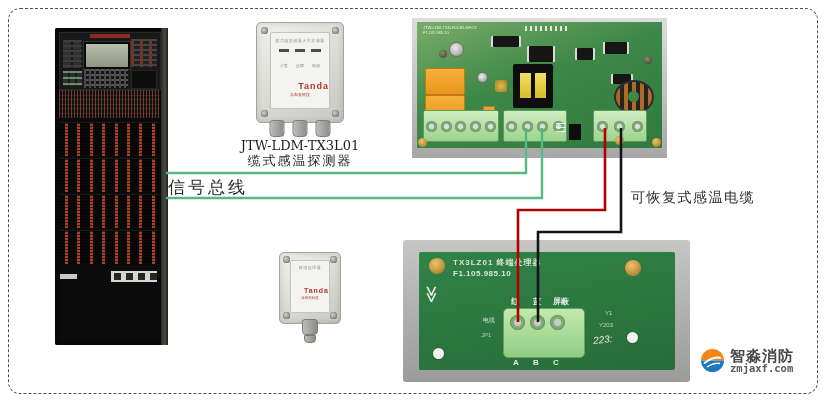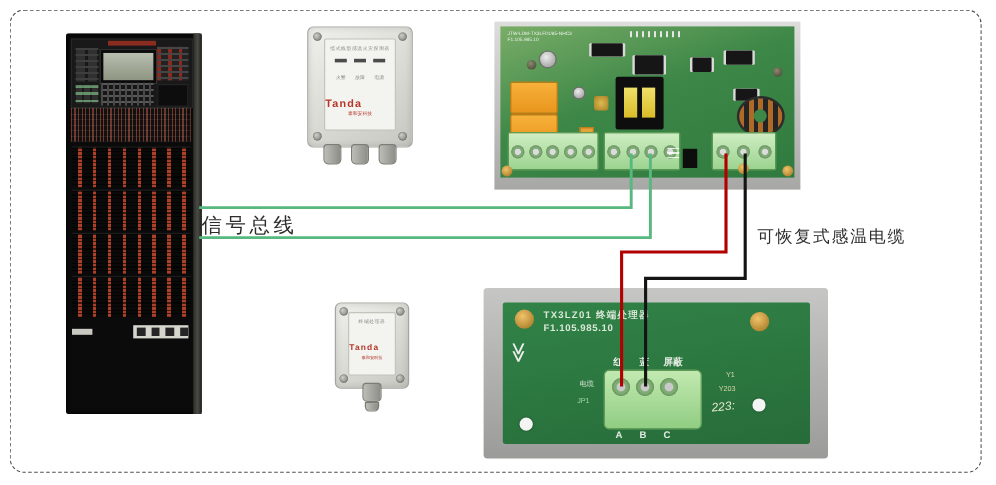--- a/index.html
+++ b/index.html
@@ -45,21 +45,21 @@
   .devbox{background:linear-gradient(145deg,#f0f0ec,#c8c8c2);border:1px solid #a5a5a0;border-radius:5px;
           box-shadow:inset 0 0 6px rgba(0,0,0,.15);}
   .cscrew{position:absolute;width:7px;height:7px;border-radius:50%;
           background:radial-gradient(circle at 35% 35%,#cfcfca,#76766f);box-shadow:inset 0 0 1px #333;}
   .devpanel{position:absolute;background:#f3f3ef;border:1px solid #c4c4bd;border-radius:2px;}
   .dev-title{position:absolute;left:0;right:0;text-align:center;font-size:4px;color:#8e8e88;letter-spacing:.5px;}
   .led-row{position:absolute;left:8px;right:8px;display:flex;justify-content:space-between;}
   .led{text-align:center;}
   .led i{display:block;width:10px;height:3px;background:#4c4c4c;margin:0 auto 1px;}
   .led span{font-size:4px;color:#8e8e88;}
-  .brand{position:absolute;left:0;right:0;text-align:left;color:#b5362a;font-weight:bold;letter-spacing:1px;}
+  .brand{position:absolute;left:0;right:0;text-align:right;color:#b5362a;font-weight:bold;letter-spacing:1px;}
   .brand-sub{position:absolute;left:0;right:0;text-align:center;color:#b5362a;}
   .gland{background:linear-gradient(90deg,#bdbdb8,#8d8d87);border:1px solid #7d7d77;border-radius:3px 3px 4px 4px;}
 
   
   .board1{left:412px;top:18px;width:255px;height:140px;background:linear-gradient(180deg,#dddddb,#a7a7a5);}
   .board1-pcb{position:absolute;left:5px;top:4px;right:5px;bottom:10px;
               background:linear-gradient(160deg,#79ad68,#3d8747 45%,#2f7a3e);}
   .silk{position:absolute;left:6px;top:3px;color:rgba(255,255,255,.85);font-size:4px;line-height:5px;}
   .hdr-dots{position:absolute;left:108px;top:4px;width:44px;height:5px;
             background:repeating-linear-gradient(90deg,#e6e6e6 0 2px,transparent 2px 5px);}
@@ -163,20 +163,24 @@
       </div>
       <div class="brand" style="top:48px;font-size:9px;">Tanda</div>
       <div class="brand-sub" style="top:59px;font-size:4px;">泰和安科技</div>
     </div>
     <div class="abs" style="left:50%;bottom:-15px;transform:translateX(-50%);display:flex;gap:8px;">
       <span class="gland" style="width:13px;height:15px;"></span>
       <span class="gland" style="width:13px;height:15px;"></span>
       <span class="gland" style="width:13px;height:15px;"></span>
     </div>
   </div>
+  <div class="caption det-caption">
+    <div class="l1">JTW-LDM-TX3L01</div>
+    <div class="l2">缆式感温探测器</div>
+  </div>
 
   <div class="abs devbox" style="left:279px;top:252px;width:60px;height:70px;">
     <span class="cscrew" style="left:3px;top:3px;"></span>
     <span class="cscrew" style="right:3px;top:3px;"></span>
     <span class="cscrew" style="left:3px;bottom:4px;"></span>
     <span class="cscrew" style="right:3px;bottom:4px;"></span>
     <div class="devpanel" style="left:10px;top:7px;right:10px;bottom:10px;">
       <div class="dev-title" style="top:4px;">终端处理器</div>
       <div class="brand" style="top:26px;font-size:7px;">Tanda</div>
       <div class="brand-sub" style="top:35px;font-size:3.5px;">泰和安科技</div>
@@ -269,13 +273,25 @@
   <svg id="wires" width="830" height="404" viewBox="0 0 830 404">
     <path d="M166,173 H526 V128" fill="none" stroke-width="2.4" stroke="#57b880"></path>
     <path d="M166,198 H542 V128" fill="none" stroke-width="2.4" stroke="#57b880"></path>
     <path d="M605,128 V210 H518 V322" fill="none" stroke-width="2.6" stroke="#b20000"></path>
     <path d="M621,128 V232 H538 V322" fill="none" stroke-width="2.6" stroke="#141414"></path>
   </svg>
 
   <div class="caption cable-label">可恢复式感温电缆</div>
   <div class="caption sig-label">信号总线</div>
 
+  <div class="abs logo">
+    <svg width="27" height="27" viewBox="0 0 27 27">
+      <path d="M2,13.5 a11.5,11.5 0 0 1 23,0 z" fill="#f08519"></path>
+      <path d="M25,13.5 a11.5,11.5 0 0 1 -23,0 z" fill="#1c79c0"></path>
+      <path d="M5,16.5 q9,-7.5 17,-5.5" stroke="#ffffff" stroke-width="2" fill="none"></path>
+      <path d="M8,20 q7,-4.5 13,-3.5" stroke="#ffffff" stroke-width="1.4" fill="none"></path>
+    </svg>
+    <div class="logo-text">
+      <div class="logo-name">智淼消防</div>
+      <div class="logo-site">zmjaxf.com</div>
+    </div>
+  </div>
 </div>
 
 </body></html>

